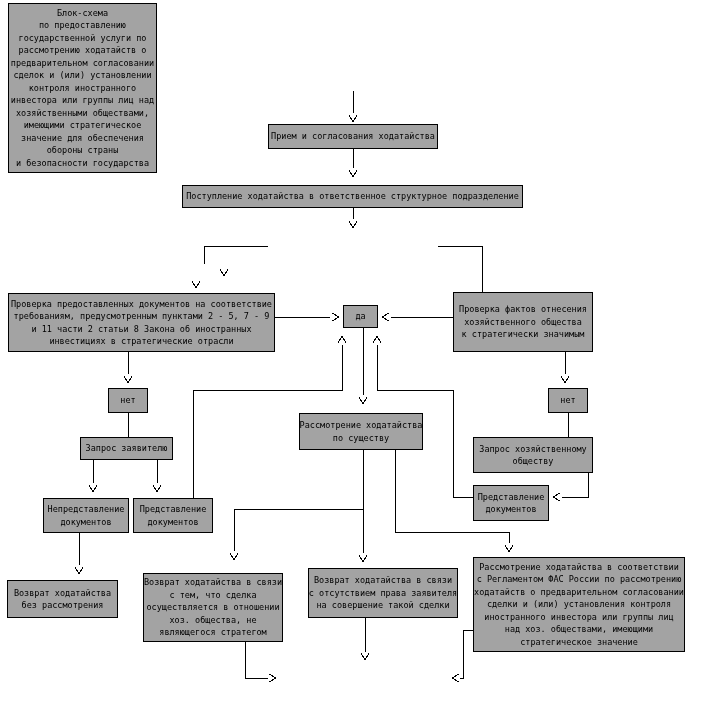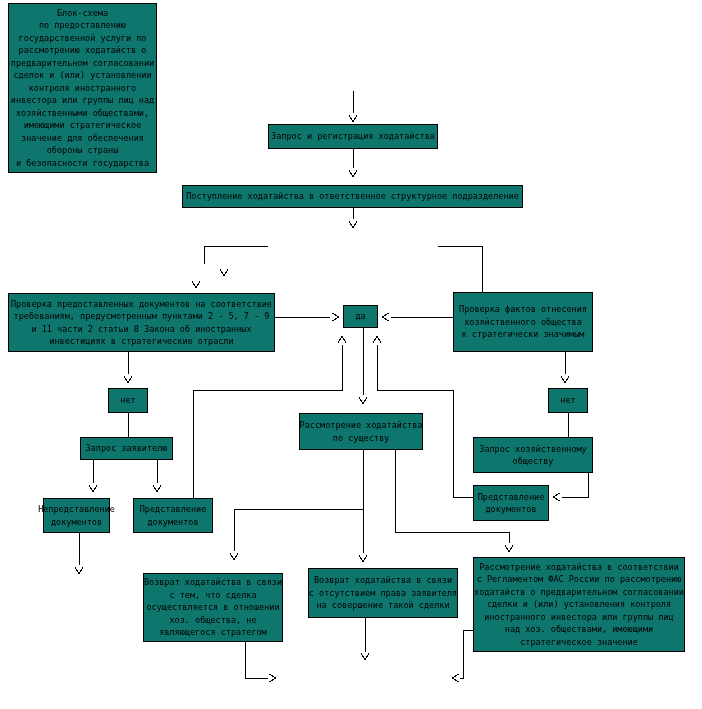--- a/index.html
+++ b/index.html
@@ -6,21 +6,21 @@
   #canvas {
     position:relative;
     width:702px; height:709px;
     background:#ffffff;
     font-family:"DejaVu Sans Mono","Liberation Mono",monospace;
   }
   .node {
     position:absolute;
     box-sizing:border-box;
     border:1px solid #000;
-    background:#0f766e;
+    background:#a3a3a3;
     color:#000;
     display:flex;
     align-items:center;
     justify-content:center;
     text-align:center;
     white-space:pre;
     font-size:8.5px;
     line-height:12.5px;
     overflow:visible;
   }
@@ -76,21 +76,21 @@
 сделок и (или) установлении
 контроля иностранного
 инвестора или группы лиц над
 хозяйственными обществами,
 имеющими стратегическое
 значение для обеспечения
 обороны страны
 и безопасности государства</div>
 
 
-  <div class="node" style="left:268px;top:124px;width:170px;height:25px">Запрос и регистрация ходатайства</div>
+  <div class="node" style="left:268px;top:124px;width:170px;height:25px">Прием и согласования ходатайства</div>
 
   <div class="node" style="left:182px;top:185px;width:341px;height:23px">Поступление ходатайства в ответственное структурное подразделение</div>
 
 
   <div class="node" style="left:8px;top:293px;width:267px;height:59px">Проверка предоставленных документов на соответствие
 требованиям, предусмотренным пунктами 2 - 5, 7 - 9
 и 11 части 2 статьи 8 Закона об иностранных
 инвестициях в стратегические отрасли</div>
 
   <div class="node" style="left:343px;top:305px;width:35px;height:23px">да</div>
@@ -104,29 +104,31 @@
   <div class="node" style="left:548px;top:388px;width:40px;height:25px">нет</div>
 
   <div class="node" style="left:80px;top:437px;width:93px;height:23px">Запрос заявителю</div>
 
   <div class="node" style="left:299px;top:413px;width:124px;height:37px">Рассмотрение ходатайства
 по существу</div>
 
   <div class="node" style="left:473px;top:437px;width:120px;height:36px">Запрос хозяйственному
 обществу</div>
 
-  <div class="node" style="left:43px;top:498px;width:67px;height:35px">Непредставление
+  <div class="node" style="left:43px;top:498px;width:86px;height:35px">Непредставление
 документов</div>
 
   <div class="node" style="left:133px;top:498px;width:80px;height:35px">Представление
 документов</div>
 
   <div class="node" style="left:473px;top:485px;width:76px;height:36px">Представление
 документов</div>
 
+  <div class="node" style="left:7px;top:580px;width:111px;height:38px">Возврат ходатайства
+без рассмотрения</div>
 
   <div class="node" style="left:143px;top:573px;width:140px;height:69px">Возврат ходатайства в связи
 с тем, что сделка
 осуществляется в отношении
 хоз. общества, не
 являющегося стратегом</div>
 
   <div class="node" style="left:308px;top:568px;width:150px;height:50px">Возврат ходатайства в связи
 с отсутствием права заявителя
 на совершение такой сделки</div>

